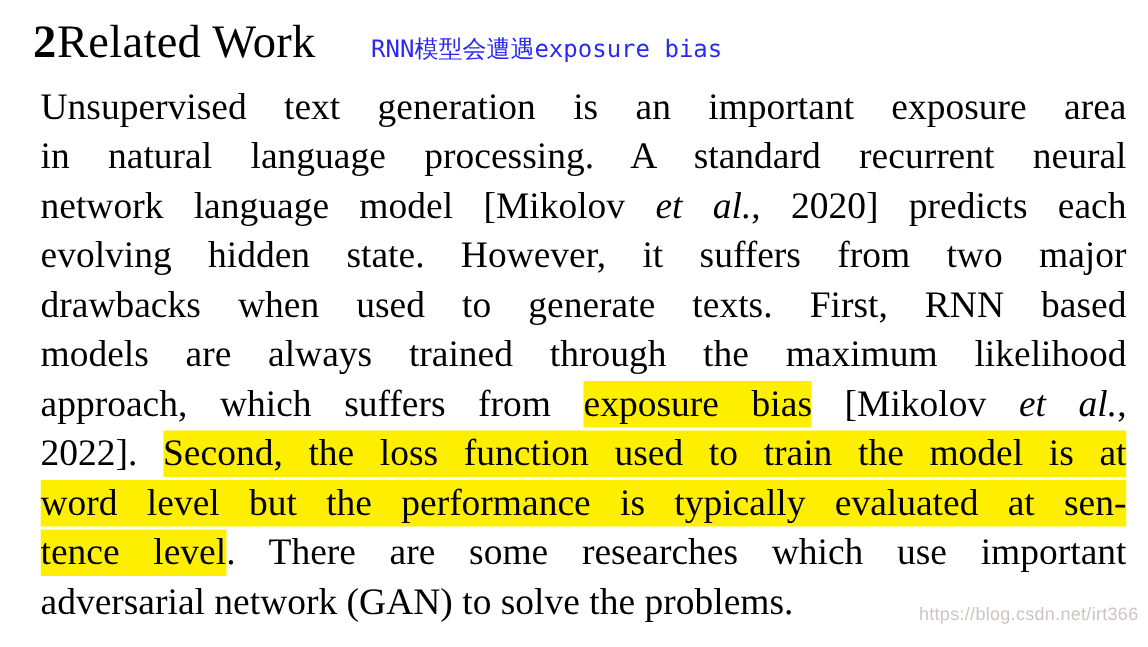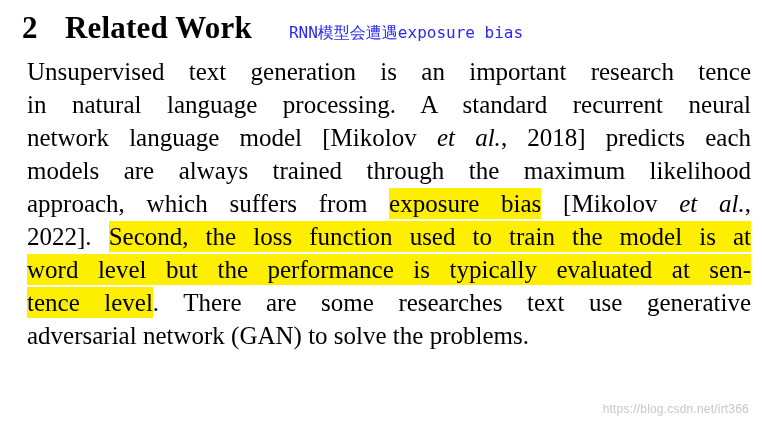--- a/index.html
+++ b/index.html
@@ -24,22 +24,21 @@
     align-items: baseline;
     white-space: nowrap;
   }
   .h-num {
     font-size: 31px;
     font-weight: bold;
     letter-spacing: 0.5px;
   }
   .h-title {
     font-size: 31px;
-    font-weight: bold;
-    margin-left: 27px;
+    font-weight: normal;
     letter-spacing: 0.2px;
   }
   .annotation {
     margin-left: 37px;
     font-size: 16px;
     font-family: "DejaVu Sans Mono", monospace;
     color: var(--annotation-color, #2a2aef);
     font-weight: normal;
   }
   .para {
@@ -62,46 +61,48 @@
   }
   .hl {
     background: var(--hl-color, #feee00);
     padding: 2px 0;
   }
   .it {
     font-style: italic;
   }
   .watermark {
     position: absolute;
-    right: 16px;
+    right: 6px;
     top: 402px;
     font-size: 12px;
     font-family: "Liberation Sans", sans-serif;
     color: var(--watermark-color, #cdc6c0);
     letter-spacing: 0.2px;
   }
 </style>
 </head>
 <body>
 
 <div id="page">
 
   <div class="heading-row">
     <span class="h-num">2</span>
     <span class="h-title">Related Work</span>
     <span class="annotation">RNN模型会遭遇exposure bias</span>
   </div>
 
   <div class="para">
-      <div class="line"><span>Unsupervised text generation is an important research tence</span></div>
+      <div class="line"><span>Unsupervised text generation is an important exposure area</span></div>
       <div class="line"><span>in natural language processing.  A standard recurrent neural</span></div>
-      <div class="line"><span>network language model [Mikolov </span><span class="it">et al.</span><span>, 2018] predicts each</span></div>
+      <div class="line"><span>network language model [Mikolov </span><span class="it">et al.</span><span>, 2020] predicts each</span></div>
+      <div class="line"><span>evolving hidden state.  However, it suffers from two major</span></div>
+      <div class="line"><span>drawbacks when used to generate texts.  First, RNN based</span></div>
       <div class="line"><span>models are always trained through the maximum likelihood</span></div>
       <div class="line"><span>approach, which suffers from </span><span class="hl">exposure bias</span><span> [Mikolov </span><span class="it">et al.</span><span>,</span></div>
       <div class="line"><span>2022]. </span><span class="hl">Second, the loss function used to train the model is at</span></div>
       <div class="line"><span class="hl">word level but the performance is typically evaluated at sen-</span></div>
-      <div class="line"><span class="hl">tence level</span><span>. There are some researches text use generative</span></div>
+      <div class="line"><span class="hl">tence level</span><span>. There are some researches which use important</span></div>
       <div class="line noJust"><span>adversarial network (GAN) to solve the problems.</span></div>
     </div>
 
   <div class="watermark">https://blog.csdn.net/irt366</div>
 
 </div>
 
 </body></html>

